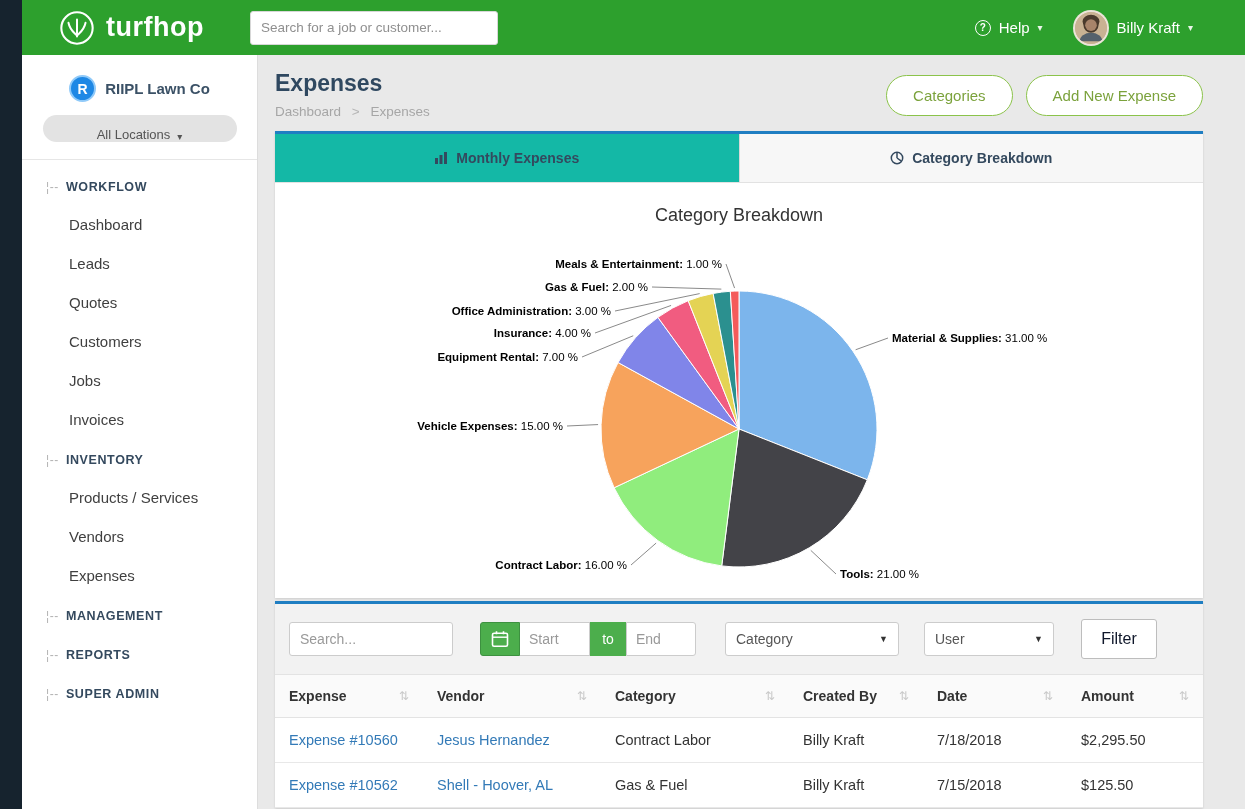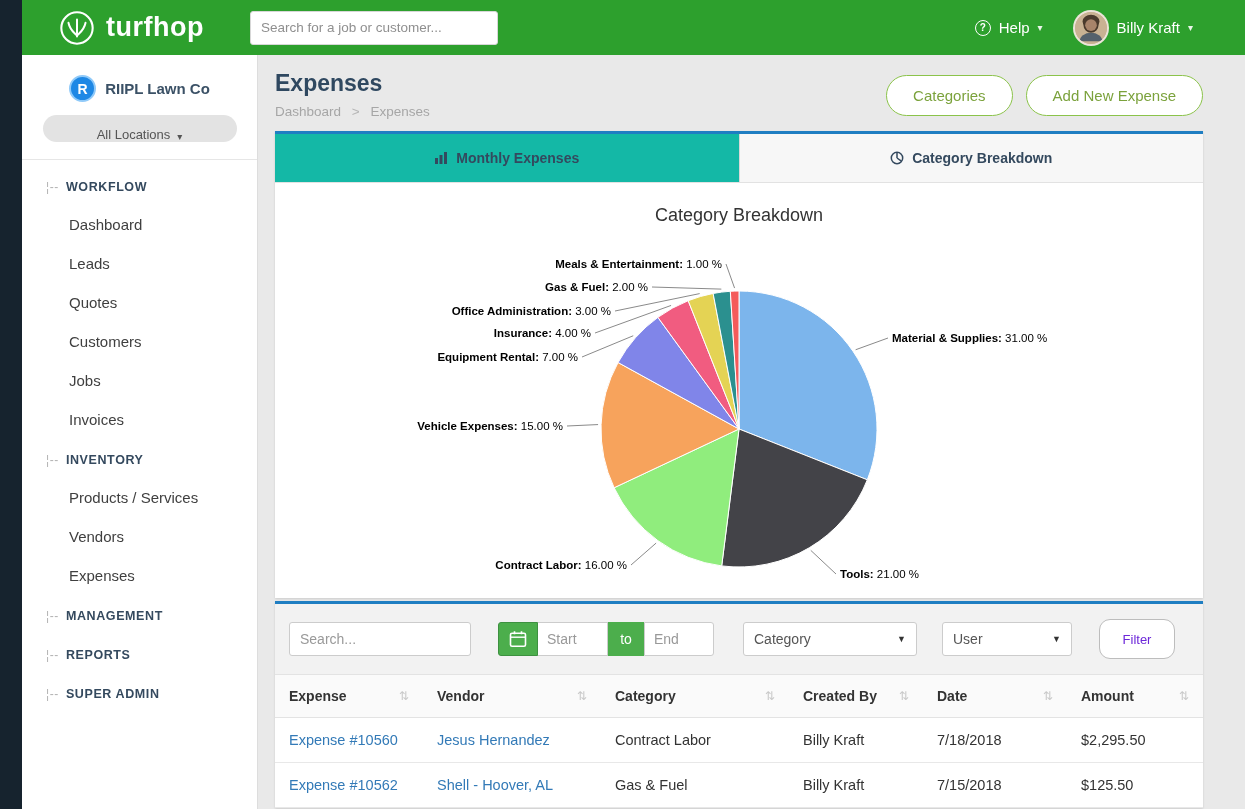--- a/index.html
+++ b/index.html
@@ -80,32 +80,32 @@
   .tab.right { border-left: 1px solid #d8d8d8; background: #f7f7f7; }
 
   .chart-area { position: relative; height: 415px; background: #fff; }
   .chart-title { position: absolute; top: 22px; left: 0; width: 100%; text-align: center; font-size: 18px; color: #333; }
   #pie-svg { position: absolute; left: 0; top: 0; }
   .pie-label { font-size: 11.5px; fill: #000; }
   .pie-label .bold { font-weight: bold; }
 
   .filter-card { margin-top: 3px; border-top: 3px solid var(--accent_blue, #1f7ec2); }
   .filter-bar { height: 70px; background: #f2f2f2; display: flex; align-items: center; padding: 0 14px; }
-  .search-input { width: 182px; height: 34px; border: 1px solid #ccc; border-radius: 3px; padding: 0 10px; font-size: 14px; font-family: inherit; outline: none; }
+  .search-input { width: 164px; height: 34px; border: 1px solid #ccc; border-radius: 3px; padding: 0 10px; font-size: 14px; font-family: inherit; outline: none; }
   .search-input::placeholder, .date-input::placeholder { color: #999; }
   .date-group { display: flex; margin-left: 27px; }
   .cal-btn { width: 40px; height: 34px; background: var(--action_green, #4cae4c); border: 1px solid #3d9140; border-radius: 3px 0 0 3px; display: flex; align-items: center; justify-content: center; cursor: pointer; }
   .date-input { width: 70px; height: 34px; border: 1px solid #ccc; border-left: none; padding: 0 9px; font-size: 14px; font-family: inherit; outline: none; }
   .to-chip { width: 36px; height: 34px; background: var(--action_green, #4cae4c); color: #fff; display: flex; align-items: center; justify-content: center; font-size: 14px; }
   .date-input.end { border-left: none; border-radius: 0 3px 3px 0; border-left: 1px solid #ccc; }
   .selectbox { height: 34px; background: #fff; border: 1px solid #ccc; border-radius: 3px; display: flex; align-items: center; justify-content: space-between; padding: 0 10px; font-size: 14px; color: #555; cursor: pointer; }
   .selectbox.category { width: 174px; margin-left: 29px; }
   .selectbox.user { width: 130px; margin-left: 25px; }
   .sel-arrow { font-size: 9px; color: #333; margin-left: 8px; }
-  .filter-btn { width: 76px; height: 40px; margin-left: 27px; background: #fff; border: 1px solid #bdbdbd; border-radius: 11px; font-size: 13px; color: #6d28d9; font-family: inherit; cursor: pointer; }
+  .filter-btn { width: 76px; height: 40px; margin-left: 27px; background: #fff; border: 1px solid #bdbdbd; border-radius: 3px; font-size: 16px; color: #0f172a; font-family: inherit; cursor: pointer; }
 
   table.expense-table { width: 100%; border-collapse: collapse; background: #fff; }
   .expense-table th {
     text-align: left; padding: 13px 14px; font-size: 14px; font-weight: bold; color: #333;
     background: #fafafa; border-top: 1px solid #e3e3e3; border-bottom: 1px solid #e3e3e3; cursor: pointer;
   }
   .th-inner { display: flex; align-items: center; justify-content: space-between; }
   .sort-icon { color: #c8c8c8; font-size: 12px; font-weight: normal; margin-left: 6px; }
   .expense-table td { padding: 14px; font-size: 14.5px; color: #333; border-bottom: 1px solid #e8e8e8; background: #fff; }
   .expense-table a { color: var(--link_blue, #337ab7); text-decoration: none; cursor: pointer; }

